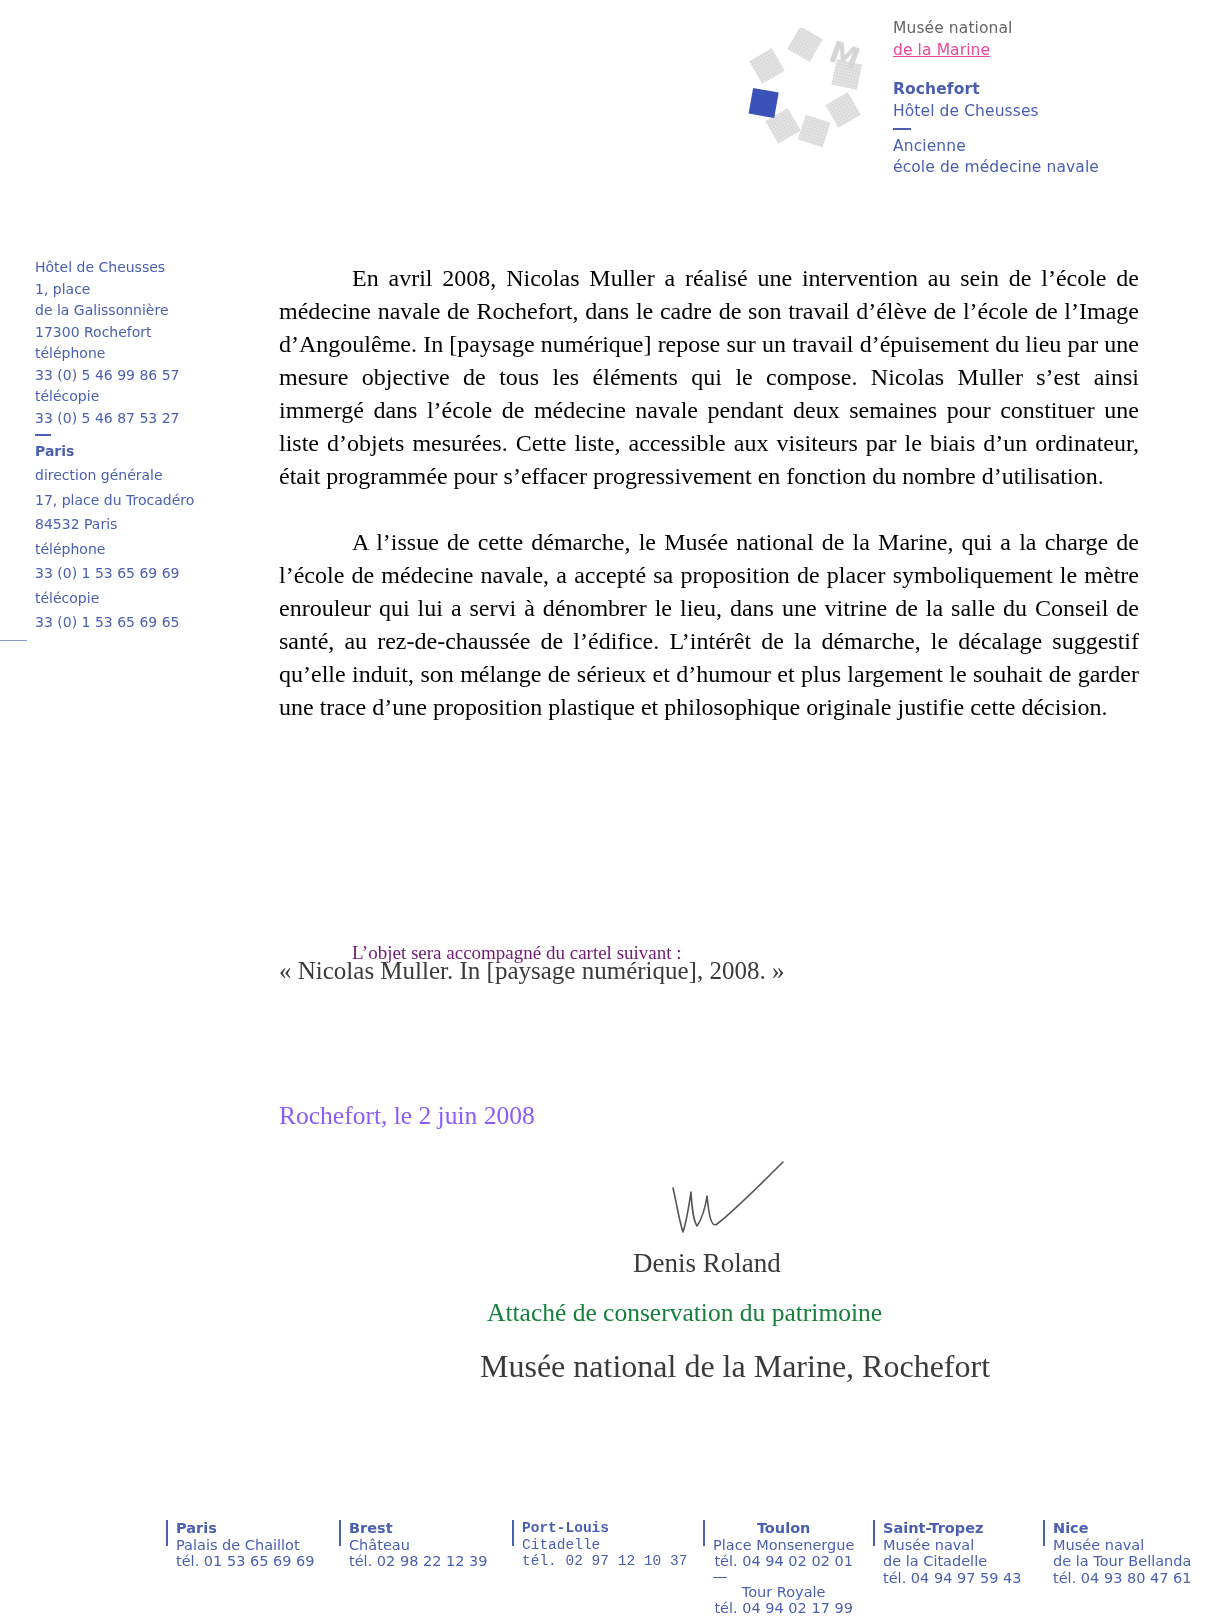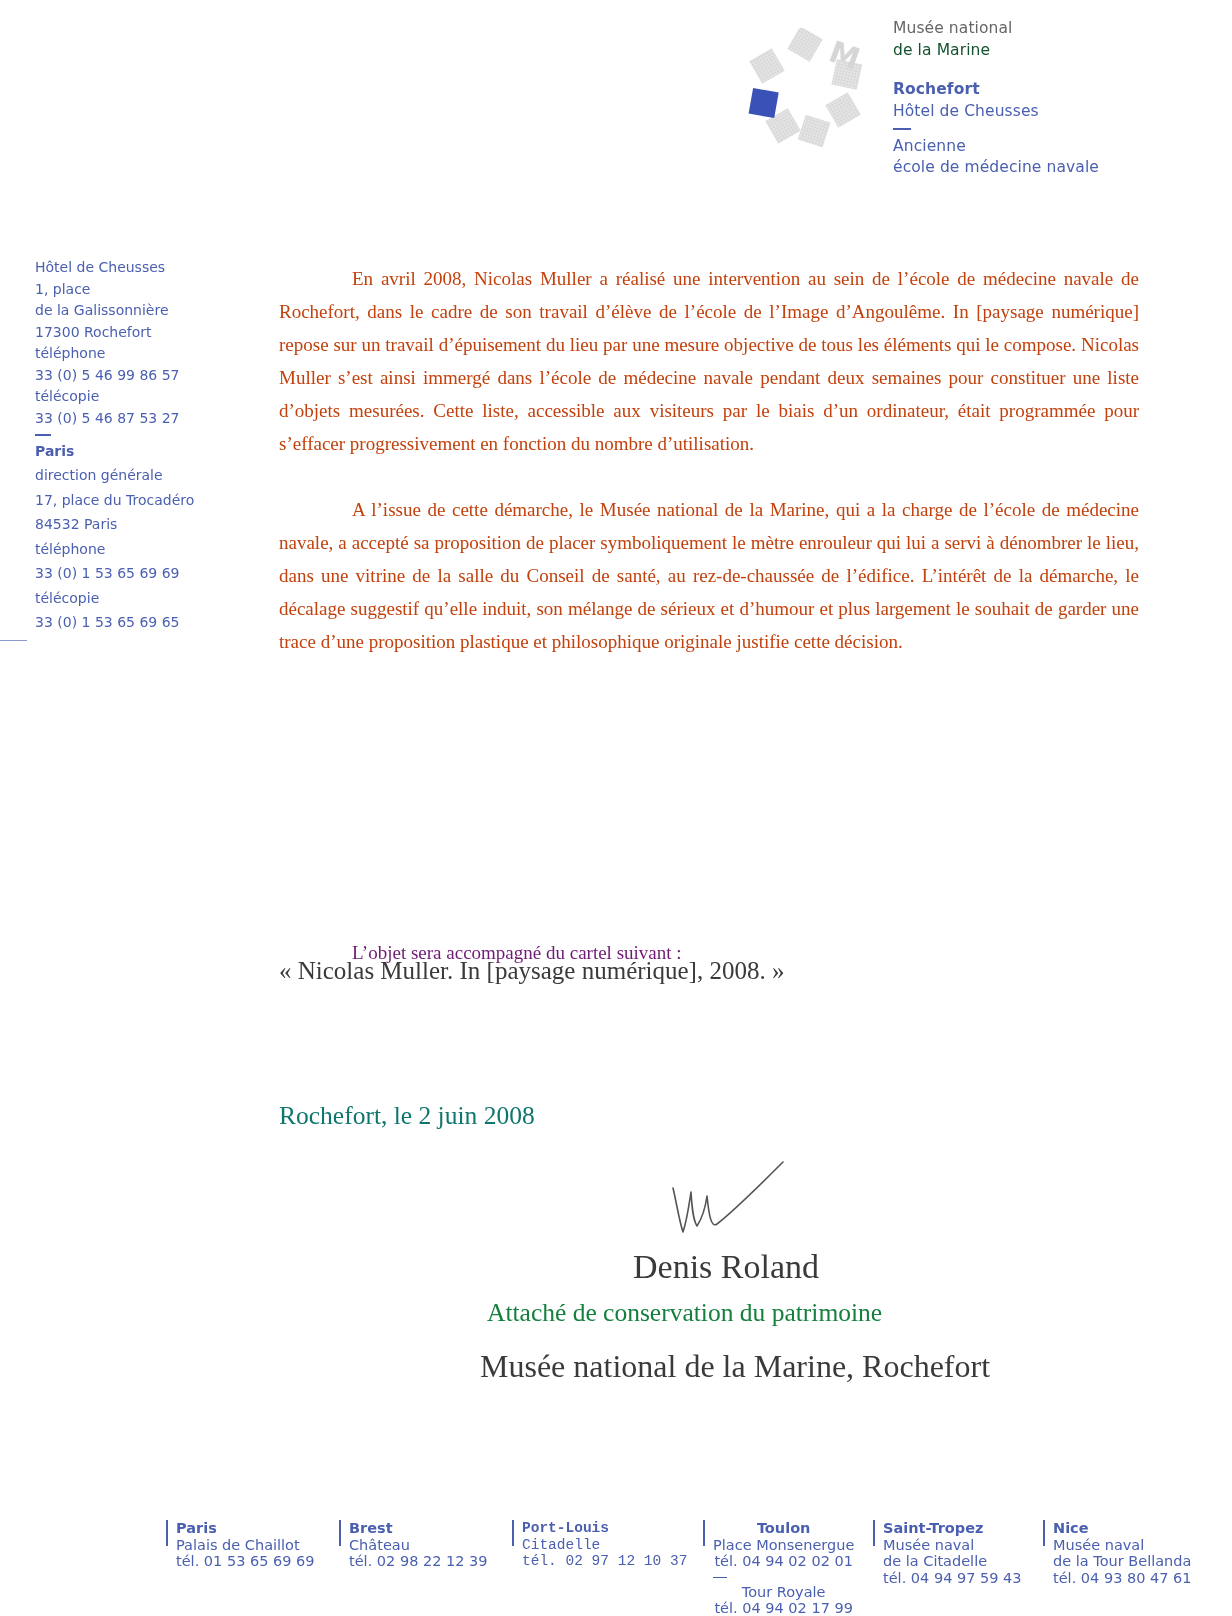--- a/index.html
+++ b/index.html
@@ -16,31 +16,31 @@
   #header-text .dash { display: block; width: 18px; height: 1.5px; background: #4a5fb0; margin: 6px 0 6px 0; }
 
   
   #address { position: absolute; left: 35px; top: 249px; font-size: 14px; line-height: 21.5px; }
   #address .dash { display: block; width: 16px; height: 1.5px; background: #4a5fb0; margin: 5px 0 3px 0; }
   #address .bold { font-weight: bold; }
   #address .paris-block div { line-height: 24.5px; }
   #left-rule { position: absolute; left: 0; top: 640px; width: 27px; height: 1px; background: #8a9ad0; }
 
   
-  #letter { position: absolute; left: 279px; top: 262px; width: 860px; font-size: 19px; line-height: 33px; color: #c2410c; }
+  #letter { position: absolute; left: 279px; top: 262px; width: 860px; font-size: 24px; line-height: 33px; color: #000000; }
   #letter p { margin: 0; text-align: justify; text-align-last: left; }
   #letter p.indent { text-indent: 73px; }
   #para2 { margin-top: 33px !important; }
   #cartel-intro { position: absolute; left: 352px; top: 942px; font-size: 19px; color: #701a75; }
   #cartel { position: absolute; left: 279px; top: 957px; font-size: 25px; color: #3a3a3a; }
-  #date-line { position: absolute; left: 279px; top: 1101px; font-size: 25.5px; color: #0f766e; }
+  #date-line { position: absolute; left: 279px; top: 1101px; font-size: 25.5px; color: #8b5cf6; }
 
   
   #signature { position: absolute; left: 665px; top: 1160px; width: 140px; height: 80px; }
-  #signer-name { position: absolute; left: 633px; top: 1248px; font-size: 34px; color: #3a3a3a; }
+  #signer-name { position: absolute; left: 633px; top: 1248px; font-size: 27px; color: #3a3a3a; }
   #signer-title { position: absolute; left: 487px; top: 1298px; font-size: 25.5px; color: #15803d; }
   #signer-org { position: absolute; left: 480px; top: 1348px; font-size: 32px; color: #3a3a3a; }
 
   
   .footer-col { position: absolute; top: 1512px; font-size: 14.5px; line-height: 16.5px; padding-left: 10px; }
   .footer-col .bar { position: absolute; left: 0; top: 0; width: 2px; height: 26px; background: #4a5fb0; }
   .footer-col .bold { font-weight: bold; }
   .footer-col .dash { display: block; width: 14px; height: 1.2px; background: #4a5fb0; margin: 7px 0 6px 0; }
 </style>
 </head>
@@ -60,21 +60,21 @@
     <rect x="-13" y="-13" width="26" height="26" fill="url(#dots)" transform="rotate(168) translate(0,-44) rotate(30)"></rect>
     <rect x="-13" y="-13" width="26" height="26" fill="url(#dots)" transform="rotate(210) translate(0,-44) rotate(30)"></rect>
     <rect x="-13" y="-13" width="26" height="26" fill="#3a52b8" transform="rotate(250) translate(0,-44) rotate(30)"></rect>
     <rect x="-13" y="-13" width="26" height="26" fill="url(#dots)" transform="rotate(300) translate(0,-44) rotate(30)"></rect>
     <text x="22" y="-28" font-family="DejaVu Sans, sans-serif" font-size="30" font-weight="bold" fill="#d6d6d6" transform="rotate(20 22 -28)">M</text>
   </g>
 </svg>
 
 <div id="header-text" class="sans blue">
   <div style="color:#666;">Musée national</div>
-  <div style="color:#14532d;">de la Marine</div>
+  <div style="color:#ec4899;text-decoration:underline;">de la Marine</div>
   <div class="gap"></div>
   <div class="bold">Rochefort</div>
   <div>Hôtel de Cheusses</div>
   <span class="dash"></span>
   <div>Ancienne</div>
   <div>école de médecine navale</div>
 </div>
 
 <div id="address" class="sans blue">
   <div>Hôtel de Cheusses</div>

